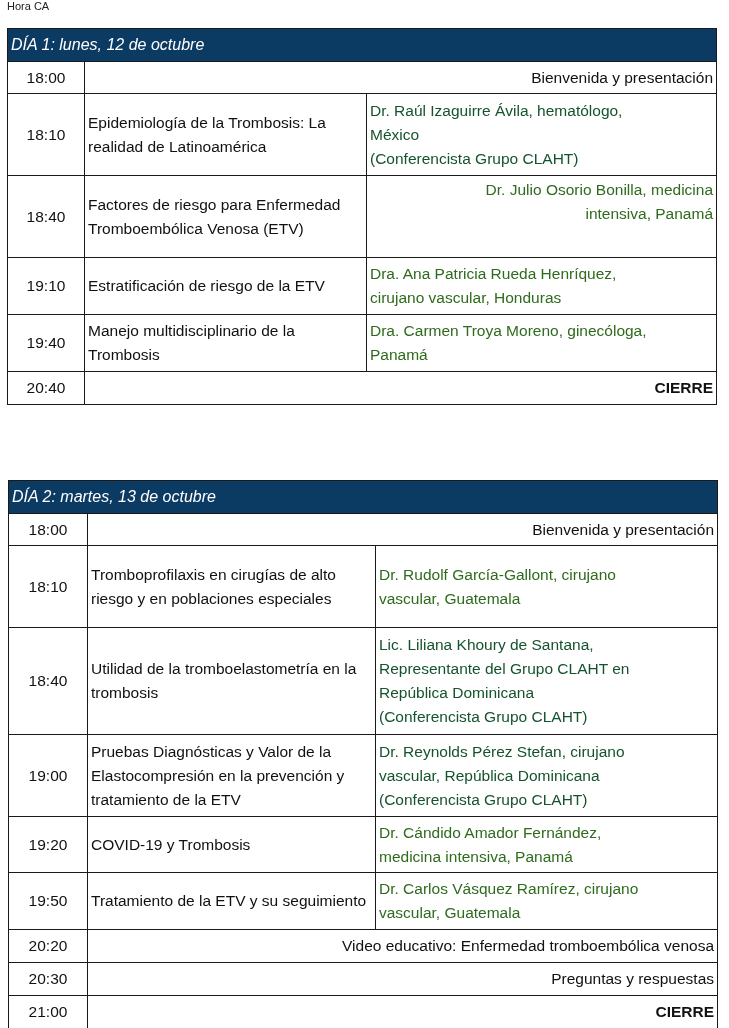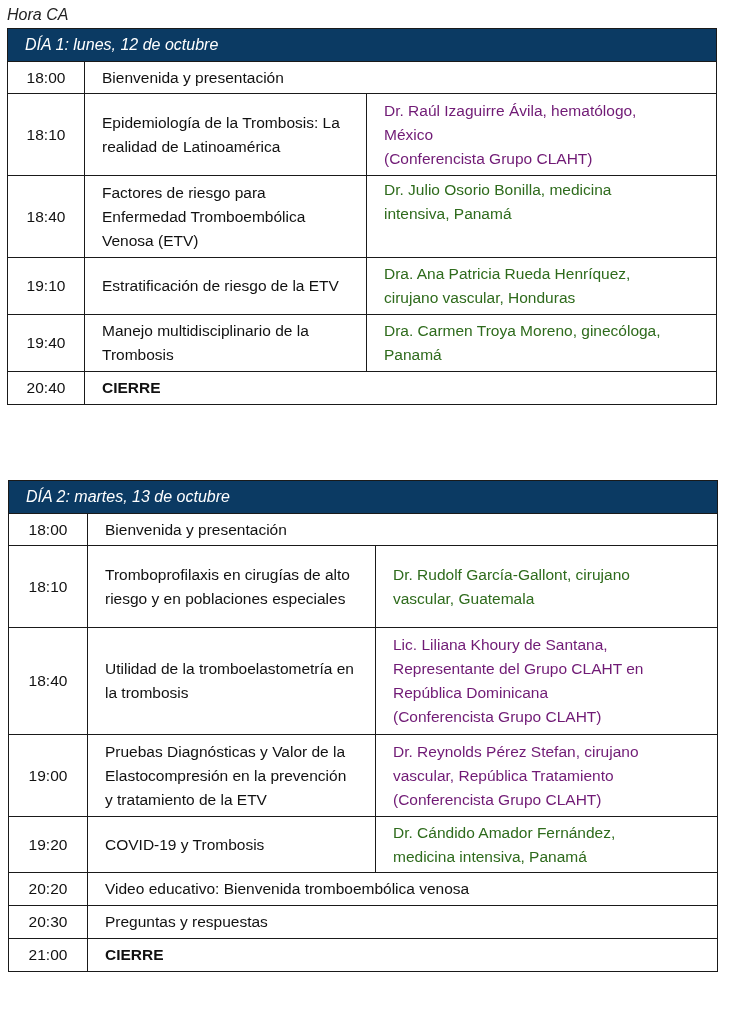--- a/index.html
+++ b/index.html
@@ -1,27 +1,27 @@
 <!DOCTYPE html>
 <html><head>
 <meta charset="utf-8">
 <style>
   html, body { margin:0; padding:0; background:#ffffff; }
   body { width:729px; height:1028px; position:relative; overflow:hidden;
          font-family:"Liberation Sans", sans-serif; color:#111; }
-  .hora { position:absolute; left:7px; top:6px; font-size:16px; font-style:italic; color:#222; }
+  .hora { position:absolute; left:7px; top:0; font-size:11px; color:#222; }
   table.agenda { position:absolute; border-collapse:collapse; table-layout:fixed; font-size:15.5px; }
-  table.agenda td { border:1px solid #1a1a1a; padding:0 17px; vertical-align:middle; line-height:24px; }
+  table.agenda td { border:1px solid #1a1a1a; padding:0 3px; vertical-align:middle; line-height:24px; }
   .day-header td { background:#0b3a63; color:#ffffff; font-style:italic; font-size:16px;
                    padding:2px 5px; border-color:#0b3a63; }
   td.time { text-align:center; }
-  td.center { text-align:left; }
+  td.center { text-align:right; }
   td.bold { font-weight:bold; }
   .green { color:#2e6b1c; }
-  .black { color:#701a75; }
+  .black { color:#14532d; }
   .speaker span { display:block; }
   #t1 { left:7px; top:28px; width:709px; }
   #t2 { left:8px; top:480px; width:709px; }
   #t1 col.c1 { width:77px; } #t1 col.c2 { width:282px; } #t1 col.c3 { width:350px; }
   #t2 col.c1 { width:79px; } #t2 col.c2 { width:288px; } #t2 col.c3 { width:342px; }
 </style>
 </head>
 <body>
 
 <div class="hora">Hora CA</div>
@@ -45,21 +45,21 @@
       <td>Epidemiología de la Trombosis: La realidad de Latinoamérica</td>
       <td class="speaker black">
         <span>Dr. Raúl Izaguirre Ávila, hematólogo,</span>
         <span>México</span>
         <span>(Conferencista Grupo CLAHT)</span>
       </td>
     </tr>
     <tr style="height:82px;">
       <td class="time">18:40</td>
       <td>Factores de riesgo para Enfermedad Tromboembólica Venosa (ETV)</td>
-      <td class="speaker green" style="vertical-align:top;padding-top:2px;">
+      <td class="speaker green" style="vertical-align:top;padding-top:2px;text-align:right;">
         <span>Dr. Julio Osorio Bonilla, medicina</span>
         <span>intensiva, Panamá</span>
       </td>
     </tr>
     <tr style="height:57px;">
       <td class="time">19:10</td>
       <td>Estratificación de riesgo de la ETV</td>
       <td class="speaker green">
         <span>Dra. Ana Patricia Rueda Henríquez,</span>
         <span>cirujano vascular, Honduras</span>
@@ -110,35 +110,43 @@
         <span>Representante del Grupo CLAHT en</span>
         <span>República Dominicana</span>
         <span>(Conferencista Grupo CLAHT)</span>
       </td>
     </tr>
     <tr style="height:82px;">
       <td class="time">19:00</td>
       <td>Pruebas Diagnósticas y Valor de la Elastocompresión en la prevención y tratamiento de la ETV</td>
       <td class="speaker black">
         <span>Dr. Reynolds Pérez Stefan, cirujano</span>
-        <span>vascular, República Tratamiento</span>
+        <span>vascular, República Dominicana</span>
         <span>(Conferencista Grupo CLAHT)</span>
       </td>
     </tr>
     <tr style="height:56px;">
       <td class="time">19:20</td>
       <td>COVID-19 y Trombosis</td>
       <td class="speaker green">
         <span>Dr. Cándido Amador Fernández,</span>
         <span>medicina intensiva, Panamá</span>
       </td>
     </tr>
+    <tr style="height:57px;">
+      <td class="time">19:50</td>
+      <td>Tratamiento de la ETV y su seguimiento</td>
+      <td class="speaker green">
+        <span>Dr. Carlos Vásquez Ramírez, cirujano</span>
+        <span>vascular, Guatemala</span>
+      </td>
+    </tr>
     <tr style="height:33px;">
       <td class="time">20:20</td>
-      <td colspan="2" class="center">Video educativo: Bienvenida tromboembólica venosa</td>
+      <td colspan="2" class="center">Video educativo: Enfermedad tromboembólica venosa</td>
     </tr>
     <tr style="height:33px;">
       <td class="time">20:30</td>
       <td colspan="2" class="center">Preguntas y respuestas</td>
     </tr>
     <tr style="height:33px;">
       <td class="time">21:00</td>
       <td colspan="2" class="center bold">CIERRE</td>
     </tr>
   </tbody>

